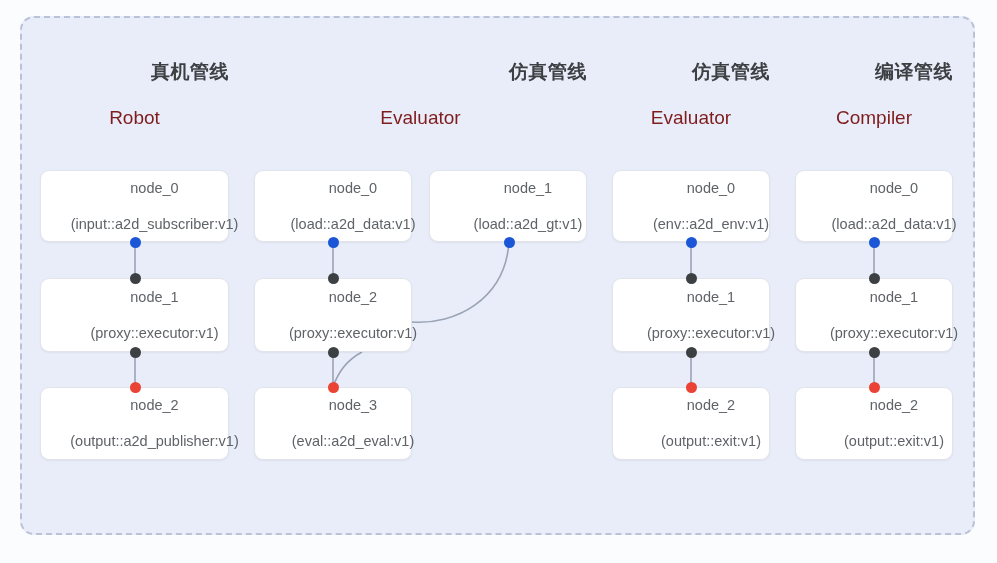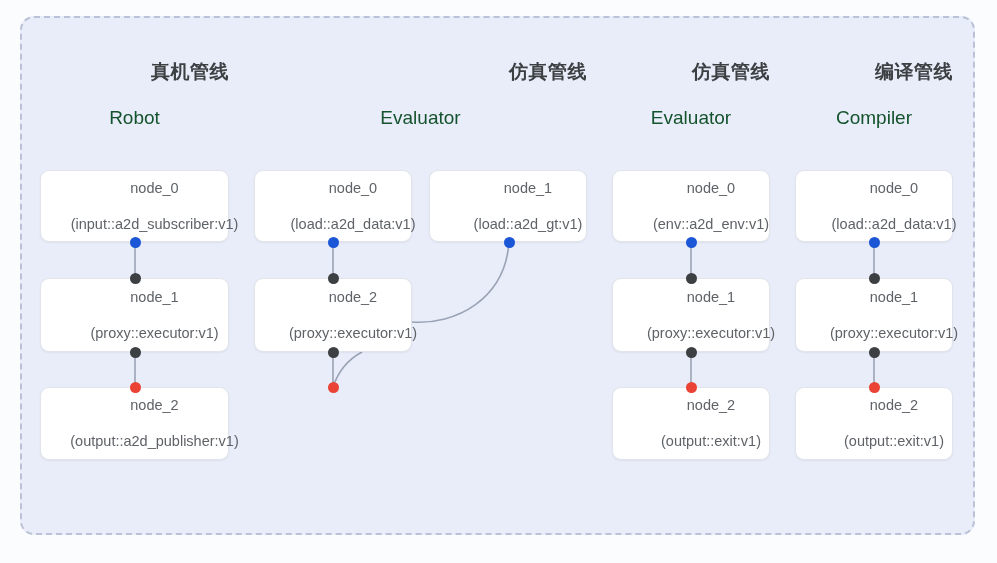--- a/index.html
+++ b/index.html
@@ -53,21 +53,21 @@
   .header-cn {
     font-size: 19px;
     font-weight: bold;
     color: #3c4043;
     letter-spacing: 0.5px;
     line-height: 24px;
     text-align: right;
   }
   .header-en {
     font-size: 19px;
-    color: #14532d;
+    color: #7f1d1d;
     line-height: 24px;
     margin-top: 22px;
   }
 
   
   .node {
     position: absolute;
     box-sizing: border-box;
     background: #ffffff;
     border: 1px solid #e1e4ea;
@@ -171,20 +171,24 @@
     <div class="node-sub">(load::a2d_data:v1)</div>
   </div>
   <div class="node" style="left:429px; top:170px; width:158px; height:72px;">
     <div class="node-title">node_1</div>
     <div class="node-sub">(load::a2d_gt:v1)</div>
   </div>
   <div class="node" style="left:254px; top:278px; width:158px; height:74px;">
     <div class="node-title">node_2</div>
     <div class="node-sub">(proxy::executor:v1)</div>
   </div>
+  <div class="node" style="left:254px; top:387px; width:158px; height:73px;">
+    <div class="node-title">node_3</div>
+    <div class="node-sub">(eval::a2d_eval:v1)</div>
+  </div>
 
   <div class="node" style="left:612px; top:170px; width:158px; height:72px;">
     <div class="node-title">node_0</div>
     <div class="node-sub">(env::a2d_env:v1)</div>
   </div>
   <div class="node" style="left:612px; top:278px; width:158px; height:74px;">
     <div class="node-title">node_1</div>
     <div class="node-sub">(proxy::executor:v1)</div>
   </div>
   <div class="node" style="left:612px; top:387px; width:158px; height:73px;">

